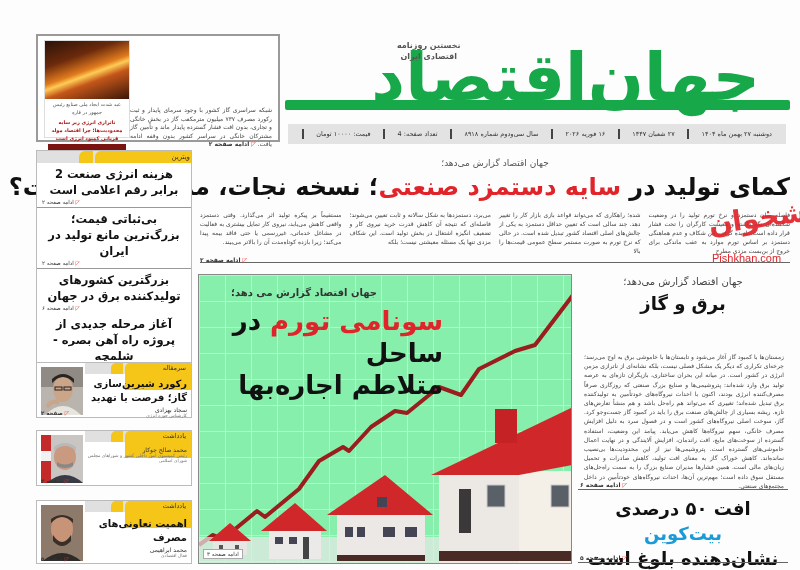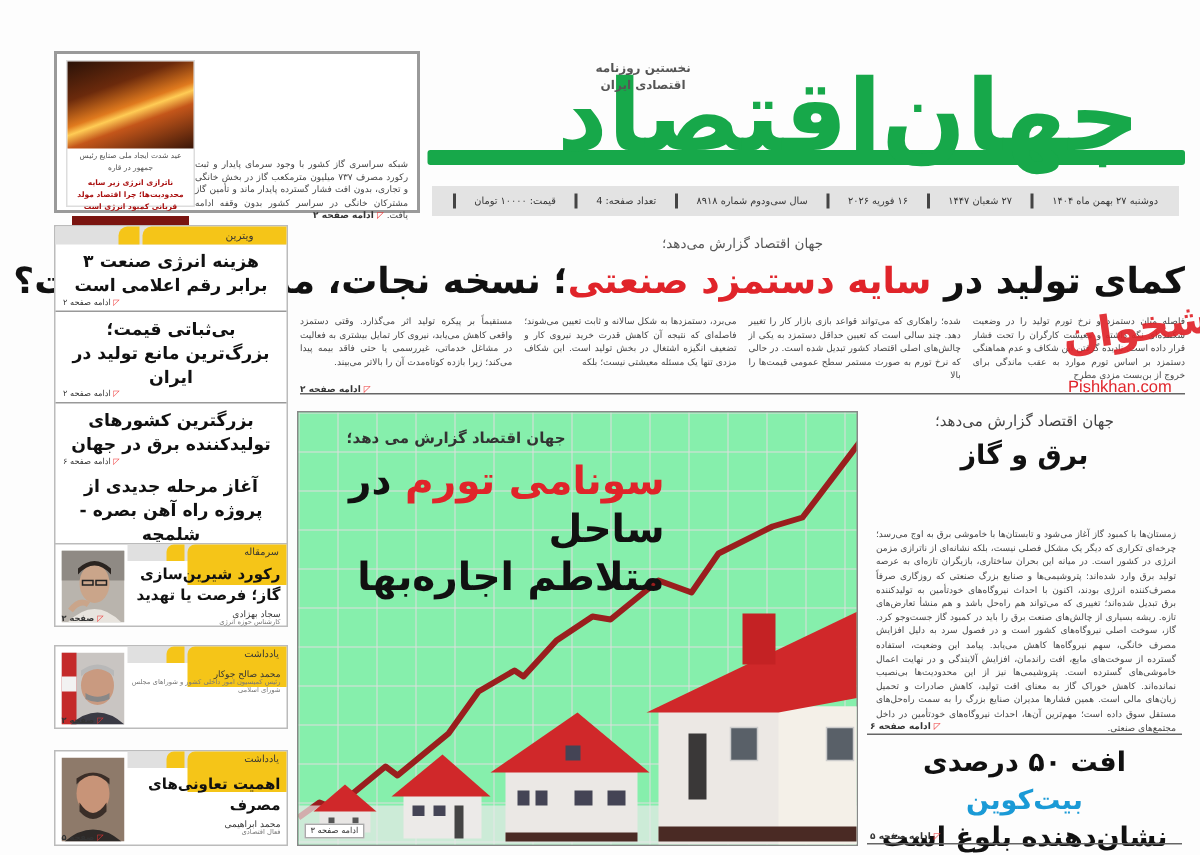--- a/index.html
+++ b/index.html
@@ -37,21 +37,21 @@
     .main-cols { left: 200px; top: 210px; width: 590px; height: 52px; display: flex; flex-direction: row; gap: 8px; }
     .main-cols .col { flex: 1; font-size: 6px; line-height: 9px; color: #444; text-align: justify; }
     .main-rule { left: 200px; top: 262px; width: 590px; height: 1px; background: #666; }
     .main-cont { left: 200px; top: 256px; }
 
     
     .wm-fa { left: 708px; top: 200px; font-size: 28px; font-weight: bold; color: #e0242a; transform: rotate(-8deg); opacity: 0.92; }
     .wm-en { left: 712px; top: 252px; font-size: 11px; color: #e0242a; font-family: "Liberation Sans", sans-serif; direction: ltr; }
     .sidebox { position: absolute; left: 36px; width: 156px; background: #fff; border: 1px solid #bbb; }
     .tabhead { height: 12px; position: relative; background: #e0e0e0; }
-    .tabhead .yel { position: absolute; right: 0; top: 0; height: 12px; width: 96px; background: #f5c518; font-size: 7px; line-height: 12px; padding-right: 22px; color: #333; border-top-left-radius: 6px; }
+    .tabhead .yel { position: absolute; right: 0; top: 0; height: 12px; width: 96px; background: #f5c518; font-size: 7px; line-height: 12px; padding-right: 1px; color: #333; border-top-left-radius: 6px; }
     .tabhead .yel2 { position: absolute; right: 98px; top: 0; height: 12px; width: 14px; background: #f5c518; border-top-left-radius: 6px; }
     .news-item { padding: 3px 5px 1px; text-align: center; font-weight: bold; font-size: 11.5px; line-height: 16px; color: #111; border-bottom: 1px solid #999; position: relative; }
     .news-item .cont { display: block; text-align: left; font-weight: normal; font-size: 5.5px; line-height: 8px; }
 
     .op-box { position: absolute; left: 36px; width: 156px; height: 56px; background: #fff; border: 1px solid #bbb; }
     .op-photo { position: absolute; left: 4px; top: 4px; width: 42px; height: 48px; }
     .op-text { position: absolute; right: 4px; top: 14px; width: 104px; text-align: right; }
     .op-title { font-weight: bold; font-size: 10px; line-height: 14px; color: #111; }
     .op-author { font-size: 6px; color: #333; margin-top: 1px; }
     .op-role { font-size: 4.5px; color: #777; }
@@ -137,21 +137,21 @@
 
 <div class="abs wm-fa">پیشخوان</div>
 <div class="abs wm-en">Pishkhan.com</div>
 
 <div class="sidebox" style="top:150px;">
   <div class="tabhead">
     <div class="yel">ویترین</div>
     <div class="yel2"></div>
   </div>
   <div class="news-item">
-    <div>هزینه انرژی صنعت ۳ برابر رقم اعلامی است</div>
+    <div>هزینه انرژی صنعت 2 برابر رقم اعلامی است</div>
     <span class="cont"><span class="ic">◸ </span><span>ادامه صفحه ۲</span></span>
   </div>
   <div class="news-item">
     <div>بی‌ثباتی قیمت؛ بزرگ‌ترین مانع تولید در ایران</div>
     <span class="cont"><span class="ic">◸ </span><span>ادامه صفحه ۲</span></span>
   </div>
   <div class="news-item" style="border-bottom:none;">
     <div>بزرگترین کشورهای تولیدکننده برق در جهان</div>
     <span class="cont"><span class="ic">◸ </span><span>ادامه صفحه ۶</span></span>
   </div>

